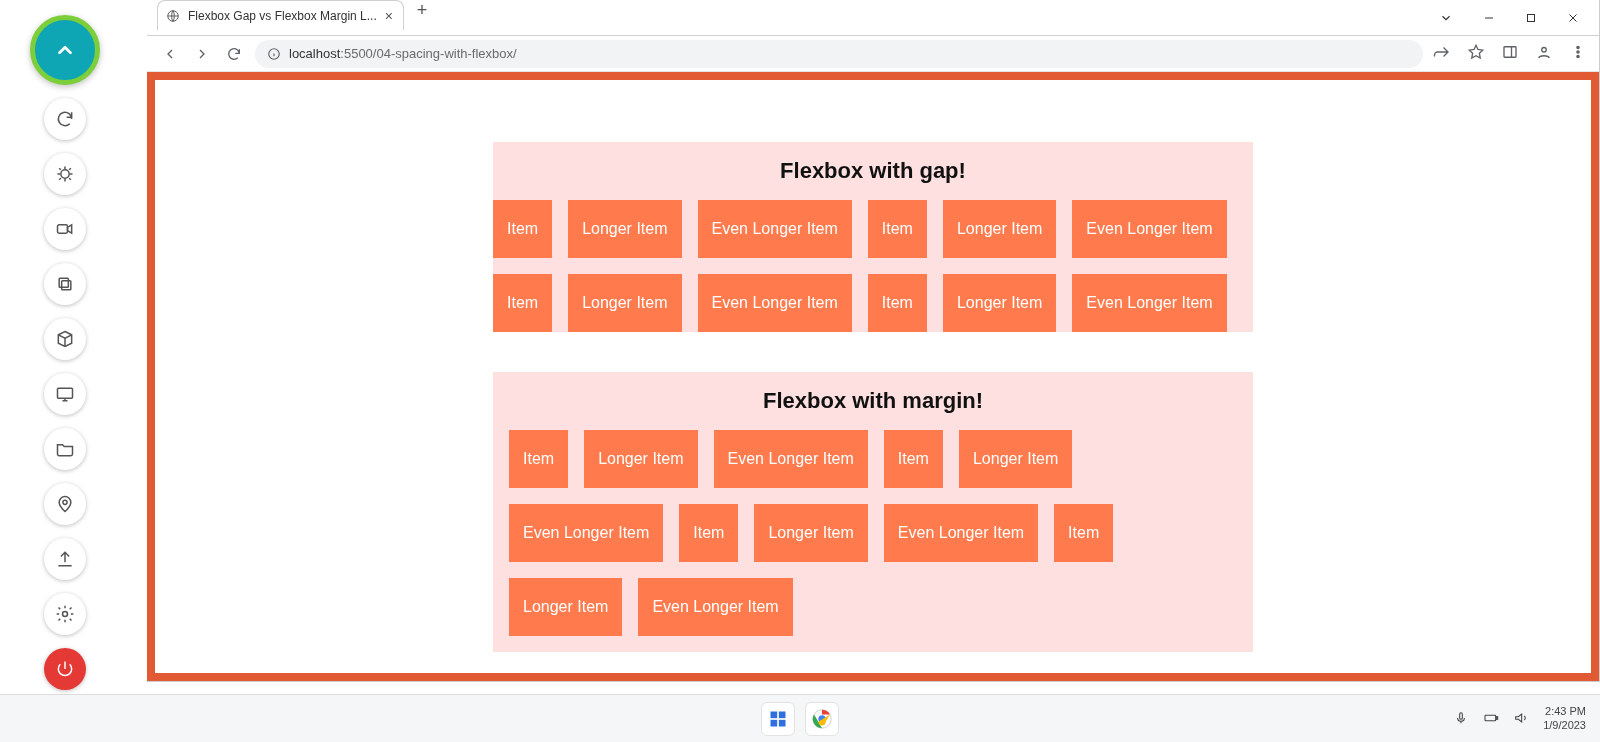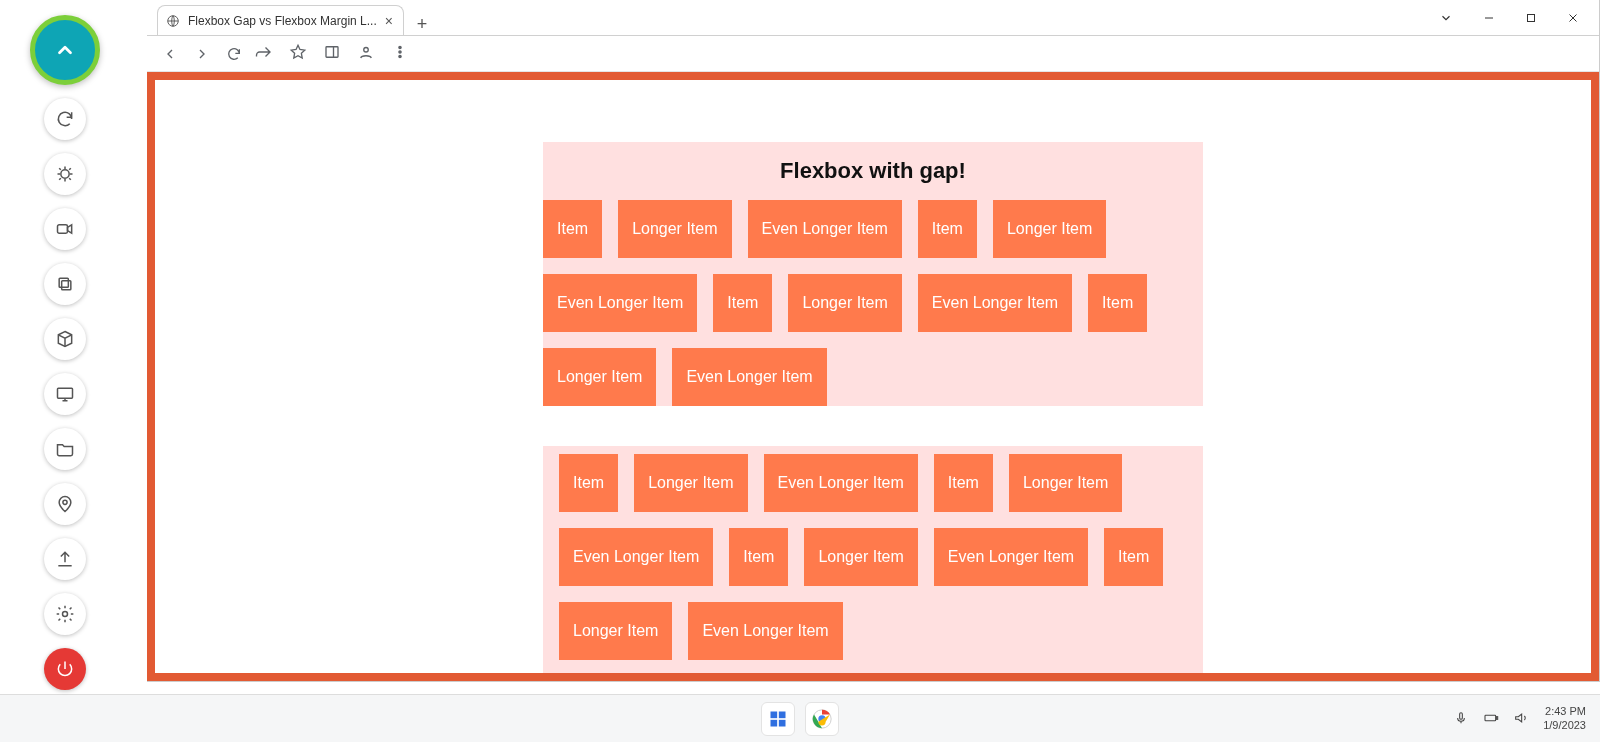--- a/index.html
+++ b/index.html
@@ -22,21 +22,21 @@
   .side-toolbar .tool svg { width:20px; height:20px; stroke:#555; fill:none; stroke-width:1.8;}
   .side-toolbar .tool.power { background:#E53935; }
   .side-toolbar .tool.power svg { stroke:#fff; }
   
   
   .browser {
     position:absolute; left:147px; top:0; right:0; height:682px; background:#fff;
     border:1px solid #ccc; border-top:none; border-left:none;
     display:flex; flex-direction:column;
   }
-  .tabstrip { height:36px; background:#fff; display:flex; align-items:flex-end; padding-left:10px; border-bottom:1px solid #d0d0d0;}
+  .tabstrip { height:36px; background:#fff; display:flex; align-items:flex-start; padding-left:10px; border-bottom:1px solid #d0d0d0;}
   .tab {
     height:30px; background:#fff; border-radius:8px 8px 0 0; display:flex; align-items:center;
     padding:0 10px 0 8px; min-width:215px; font-size:12px; color:#333; gap:8px; 
     border:1px solid #d0d0d0; border-bottom:none;
   }
   .tab .favicon { width:14px; height:14px; }
   .tab .title { flex:1; white-space:nowrap; overflow:hidden; text-overflow:ellipsis; }
   .tab .close { font-size:14px; color:#555; cursor:pointer; }
   .newtab { width:28px; text-align:center; font-size:18px; color:#555; cursor:pointer; padding-left:8px;}
   .win-controls { margin-left:auto; display:flex; gap:30px; padding-right:20px; align-items:center; height:100%; color:#333;}
@@ -53,21 +53,21 @@
   .omnibox .url .host { color:#333; }
   .omnibox .url .path { color:#6b6b6b; }
   .right-icons { display:flex; gap:16px; align-items:center; color:#5f6368;}
   .right-icons .icon svg { width:18px; height:18px; stroke:#5f6368; fill:none; stroke-width:1.8;}
   
   
   .viewport { position:relative; flex:1; overflow:hidden; }
   .frame { position:absolute; inset:0; border:8px solid #e25a33; pointer-events:none; }
   .page { position:absolute; inset:0; padding:30px 0 0 0; background:#fff; overflow:auto; }
   
-  .section { width:660px; margin:40px auto 0 auto; background:#ffe0e0; padding:0 0 0 0;}
+  .section { width:760px; margin:40px auto 0 auto; background:#ffe0e0; padding:0 0 0 0;}
   .section h2 { text-align:center; font-size:22px; font-weight:700; padding:16px 0 8px 0; color:#111;}
   .flex-gap { display:flex; flex-wrap:wrap; gap:16px; padding:8px 0 8px 0;}
   .flex-margin { display:flex; flex-wrap:wrap; padding:8px 0 0 0;}
   .flex-margin .chip { margin:0 16px 16px 0; }
   .flex-gap .chip { margin:0 0 0 0; }
   .chip { background:#ff7a4c; color:#fff; font-size:16px; padding:20px 14px; white-space:nowrap;}
   .section .flex-gap, .section .flex-margin { padding-left:0; padding-right:0; }
   .section1 { margin-top:40px; }
   .section2 { margin-top:40px; }
   .section .flex-margin { padding-left:16px; }
@@ -195,20 +195,31 @@
     <div class="nav-btn">
         <svg viewBox="0 0 24 24">
           <path d="M9 6l6 6-6 6"></path>
         </svg>
       </div>
     <div class="nav-btn">
         <svg viewBox="0 0 24 24">
           <path d="M20 12a8 8 0 10-2.3 5.6M20 5v6h-6"></path>
         </svg>
       </div>
+    <div class="omnibox">
+      <span class="info-icon">
+        <svg width="14" height="14" viewBox="0 0 24 24" fill="none" stroke="#5f6368" stroke-width="2">
+            <circle cx="12" cy="12" r="9"></circle>
+            <path d="M12 8h.01M12 11v5"></path>
+          </svg>
+      </span>
+      <span class="url">
+        <span class="host">localhost</span><span class="path">:5500/04-spacing-with-flexbox/</span>
+      </span>
+    </div>
     <div class="right-icons">
       <span class="icon"><svg viewBox="0 0 24 24">
             <path d="M14 6l6 6-6 6M20 12H6a4 4 0 00-4 4v2"></path>
           </svg></span>
       <span class="icon"><svg viewBox="0 0 24 24">
             <path d="M12 3l2.6 5.6L21 9.5l-4.5 4.2L17.6 20 12 16.9 6.4 20l1.1-6.3L3 9.5l6.4-.9L12 3z"></path>
           </svg></span>
       <span class="icon"><svg viewBox="0 0 24 24">
             <rect x="4" y="5" width="16" height="14" rx="1"></rect>
             <path d="M14 5v14"></path>
@@ -240,20 +251,21 @@
             <div class="chip">Item</div>
             <div class="chip">Longer Item</div>
             <div class="chip">Even Longer Item</div>
             <div class="chip">Item</div>
             <div class="chip">Longer Item</div>
             <div class="chip">Even Longer Item</div>
           </div>
       </div>
 
       <div class="section section2">
+        <h2>Flexbox with margin!</h2>
         <div class="flex-margin" id="margin-row">
             <div class="chip">Item</div>
             <div class="chip">Longer Item</div>
             <div class="chip">Even Longer Item</div>
             <div class="chip">Item</div>
             <div class="chip">Longer Item</div>
             <div class="chip">Even Longer Item</div>
             <div class="chip">Item</div>
             <div class="chip">Longer Item</div>
             <div class="chip">Even Longer Item</div>

